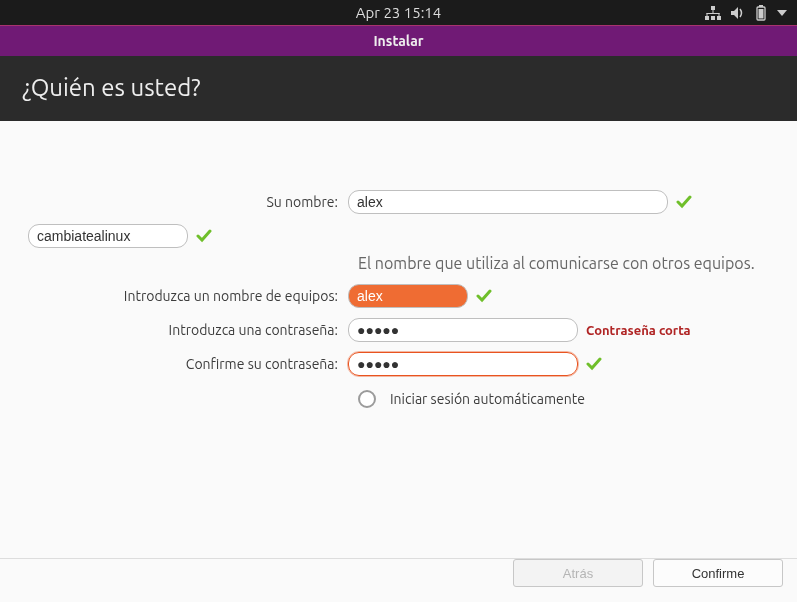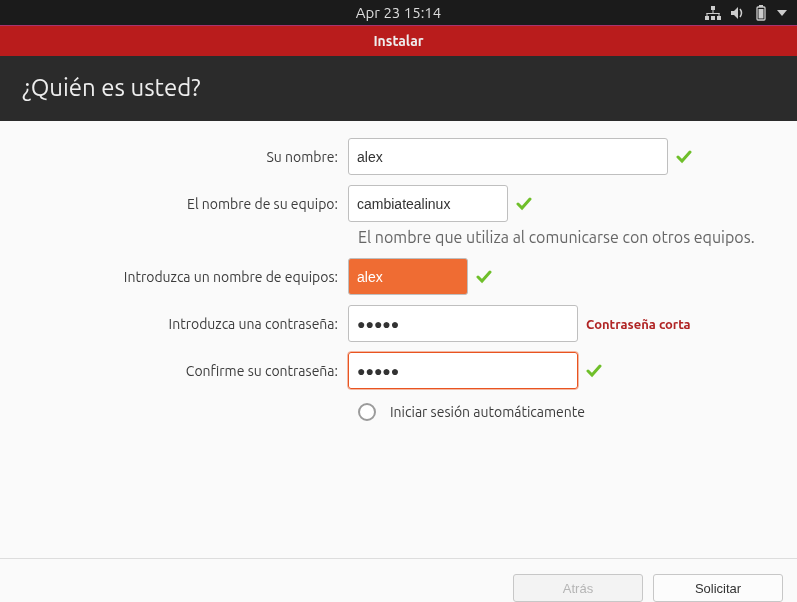--- a/index.html
+++ b/index.html
@@ -25,61 +25,62 @@
 }
 .topbar .tray {
   position: absolute;
   right: 10px;
   display: flex;
   align-items: center;
   gap: 10px;
 }
 .topbar .tray svg { display: block; fill: #ccc; }
 .titlebar {
-  background: #b91c1c;
+  background: #701a75;
   height: 30px;
   display: flex;
   align-items: center;
   justify-content: center;
   color: #eee;
   font-size: 14px;
   font-weight: bold;
 }
 .header {
   background: #2b2b2b;
   color: #eee;
   padding: 18px 22px 20px 22px;
   font-size: 24px;
   font-weight: 400;
 }
 .content {
-  padding: 17px 28px 0 28px;
+  padding: 32px 28px 0 28px;
+  margin-top: 37px;
 }
 .row {
   display: flex;
   align-items: center;
   margin-bottom: 10px;
 }
 .label {
   width: 320px;
   text-align: right;
   padding-right: 10px;
   color: #3c3c3c;
 }
 .field {
   display: flex;
   align-items: center;
   gap: 8px;
 }
 input[type=text], input[type=password] {
-  height: 37px;
+  height: 24px;
   padding: 0 8px;
   font-size: 14px;
   border: 1px solid #bfbfbf;
-  border-radius: 3px;
+  border-radius: 11px;
   background: #fff;
   color: #333;
 }
 input.highlight { background: #ef6c33; color: #fff; }
 input.focus { border-color: #e95420; outline: 1px solid rgba(233,84,32,.4); }
 .help {
   margin-left: 330px;
   font-size: 16px;
   color: #666;
   margin-top: -4px;
@@ -103,21 +104,21 @@
 .radio.selected::after {
   content: ""; width: 7px; height: 7px; border-radius: 50%; background: #fff;
 }
 .footer {
   position: absolute;
   bottom: 0; left: 0; right: 0;
   height: 44px;
   border-top: 1px solid #ddd;
   display: flex;
   justify-content: flex-end;
-  align-items: flex-end;
+  align-items: flex-start;
   padding: 0 14px;
   gap: 10px;
   background: #fafafa;
 }
 .btn {
   min-width: 130px;
   height: 28px;
   border: 1px solid #c7c7c7;
   border-radius: 3px;
   background: #fcfcfc;
@@ -180,21 +181,20 @@
     <div class="label">Su nombre:</div>
     <div class="field">
       <input type="text" style="width: 320px;" value="alex">
       <svg class="check" viewBox="0 0 16 16">
           <path d="M2 8 L6 12 L14 3" fill="none" stroke="#6fbf2a" stroke-width="3" stroke-linecap="round"></path>
         </svg>
     </div>
   </div>
 
   <div class="row">
-    <div class="label">El nombre de su equipo:</div>
     <div class="field">
       <input type="text" style="width: 160px;" value="cambiatealinux">
       <svg class="check" viewBox="0 0 16 16">
           <path d="M2 8 L6 12 L14 3" fill="none" stroke="#6fbf2a" stroke-width="3" stroke-linecap="round"></path>
         </svg>
     </div>
   </div>
   <div class="help">El nombre que utiliza al comunicarse con otros equipos.</div>
 
   <div class="row">
@@ -229,14 +229,14 @@
     <div class="radio-row">
       <span class="radio"></span>
       <span>Iniciar sesión automáticamente</span>
     </div>
   </div>
 
 </div>
 
 <div class="footer">
   <button class="btn disabled">Atrás</button>
-  <button class="btn">Solicitar</button>
+  <button class="btn">Confirme</button>
 </div>
 
 </body></html>

